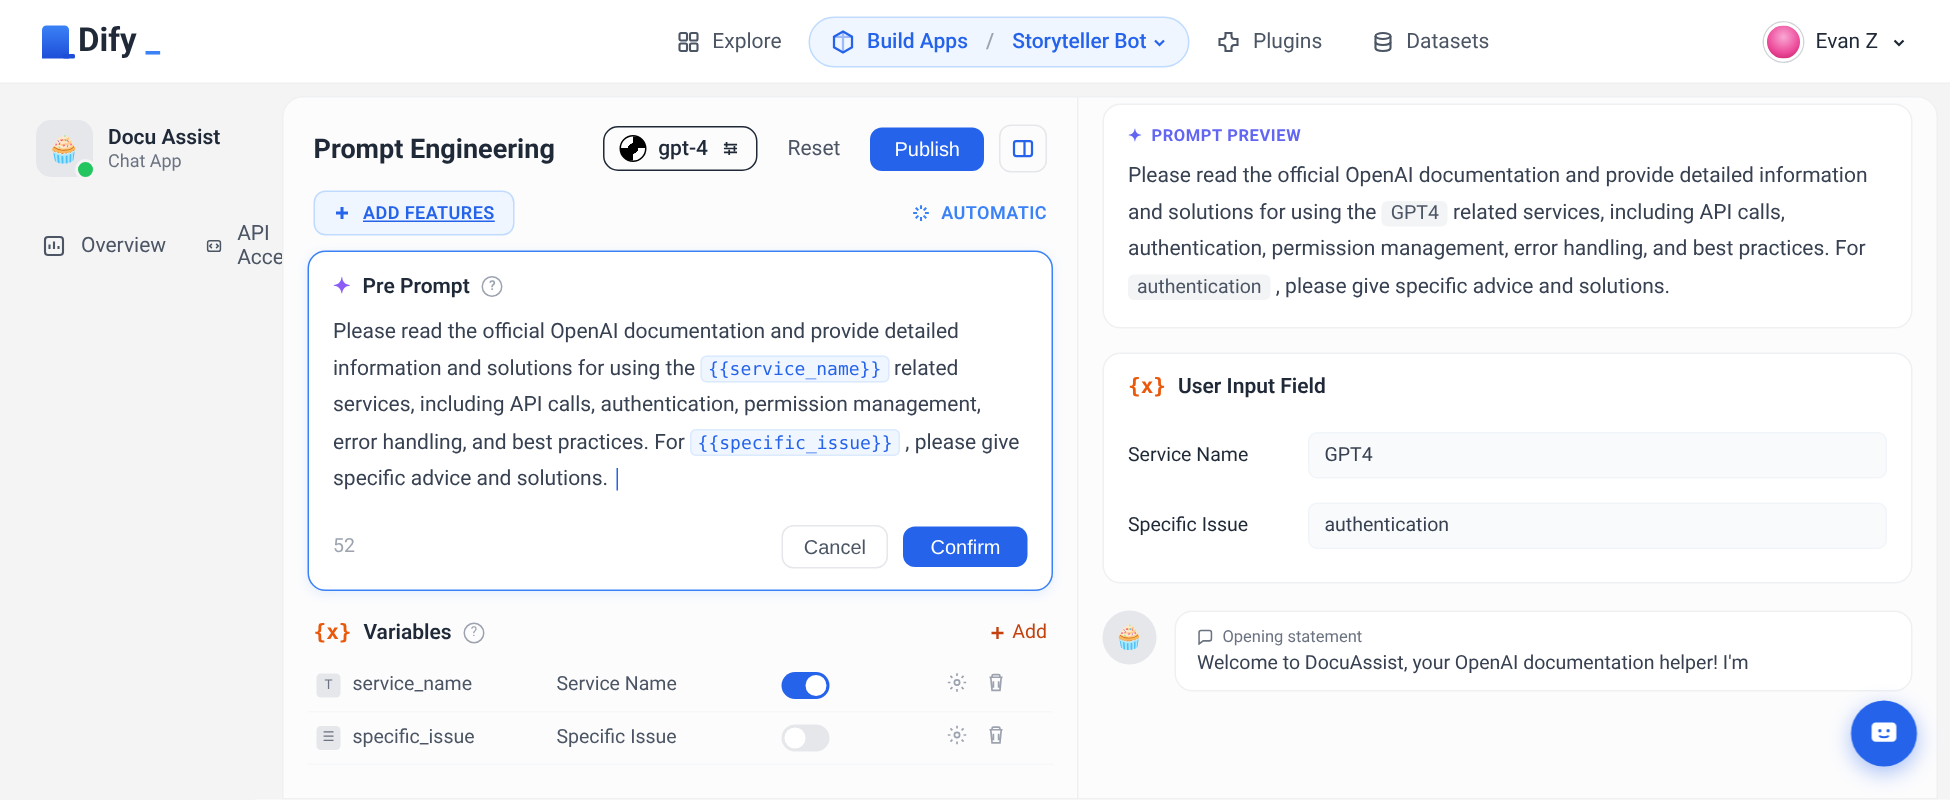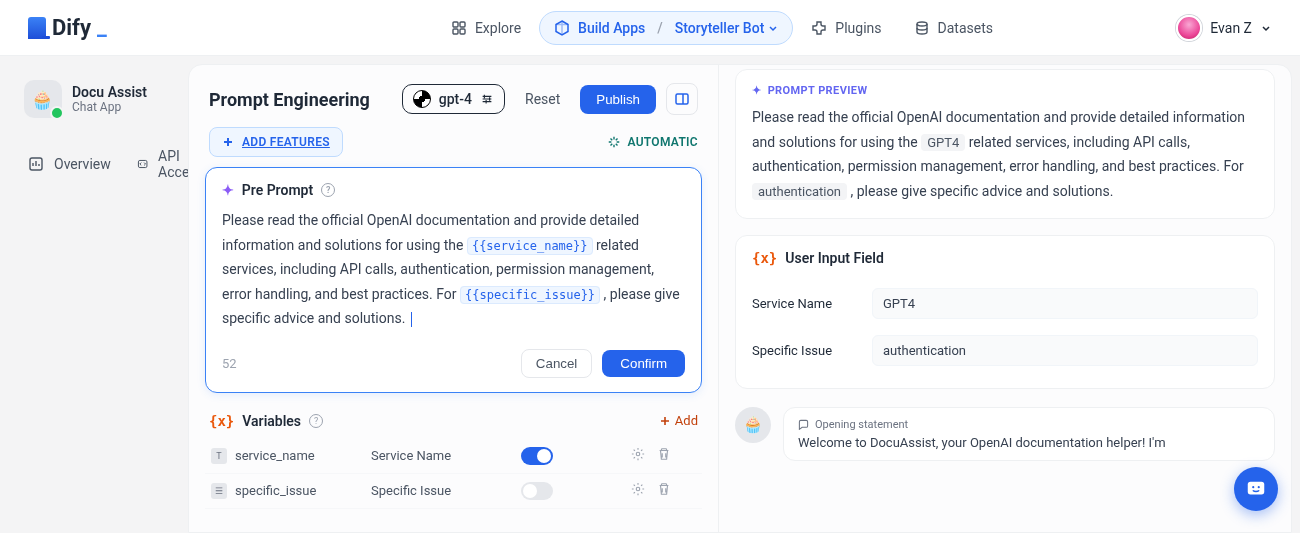--- a/index.html
+++ b/index.html
@@ -32,21 +32,21 @@
 .page-head { display:flex; align-items:center; padding:18px 20px 12px 20px; gap:10px; }
 .page-title { font-size:18px; font-weight:700; }
 .head-actions { margin-left:auto; display:flex; align-items:center; gap:10px; }
 .model-chip { display:flex; align-items:center; gap:8px; border:1.5px solid #1f2937; border-radius:10px; padding:5px 10px; font-weight:500; cursor:pointer; }
 .model-ico { width:18px; height:18px; border-radius:50%; background:radial-gradient(circle,#000 30%,transparent 31%),conic-gradient(#000 0 90deg,#fff 90deg 180deg,#000 180deg 270deg,#fff 270deg 360deg); background-size:100% 100%; border:1px solid #000; }
 .btn-text { color:#4b5563; cursor:pointer; padding:6px 10px; }
 .btn-primary { background:#2563eb; color:#fff; border:none; border-radius:8px; padding:7px 16px; font-weight:500; cursor:pointer; }
 .btn-icon { width:32px; height:32px; border:1px solid #e5e7eb; border-radius:8px; display:flex; align-items:center; justify-content:center; cursor:pointer; color:#2563eb; }
 .feat-row { display:flex; align-items:center; padding:0 20px 10px 20px; gap:10px; }
 .chip-feat { display:flex; align-items:center; gap:8px; border:1px solid #bfdbfe; background:#eff6ff; color:#2563eb; font-weight:600; font-size:12px; padding:7px 12px; border-radius:8px; cursor:pointer; letter-spacing:0.3px;text-decoration:underline; }
-.chip-auto { margin-left:auto; display:flex; align-items:center; gap:6px; color:#0f766e; font-weight:600; font-size:12px; cursor:pointer; letter-spacing:0.3px; }
+.chip-auto { margin-left:auto; display:flex; align-items:center; gap:6px; color:#3b82f6; font-weight:600; font-size:12px; cursor:pointer; letter-spacing:0.3px; }
 .card { margin:0 16px 14px 16px; border:1.5px solid #3b82f6; border-radius:12px; background:#fff; padding:14px 16px; box-shadow:0 2px 8px rgba(59,130,246,0.12); }
 .card-title { display:flex; align-items:center; gap:8px; font-weight:600; margin-bottom:10px; }
 .sparkle { color:#8b5cf6; }
 .info-ico { width:14px; height:14px; border-radius:50%; border:1px solid #9ca3af; display:inline-flex; align-items:center; justify-content:center; font-size:9px; color:#9ca3af; }
 .prompt-body { line-height:1.75; color:#374151; }
 .var-token { background:#eff6ff; color:#2563eb; font-family:ui-monospace,monospace; font-size:12px; padding:1px 4px; border-radius:4px; border:1px solid #dbeafe; }
 .cursor { border-left:1.5px solid #2563eb; display:inline-block; height:15px; vertical-align:middle; margin-left:2px; }
 .card-foot { display:flex; align-items:center; margin-top:18px; gap:10px; }
 .count { color:#9ca3af; font-size:13px; }
 .btn-light { background:#fff; border:1px solid #e5e7eb; color:#4b5563; border-radius:8px; padding:6px 14px; cursor:pointer; }

